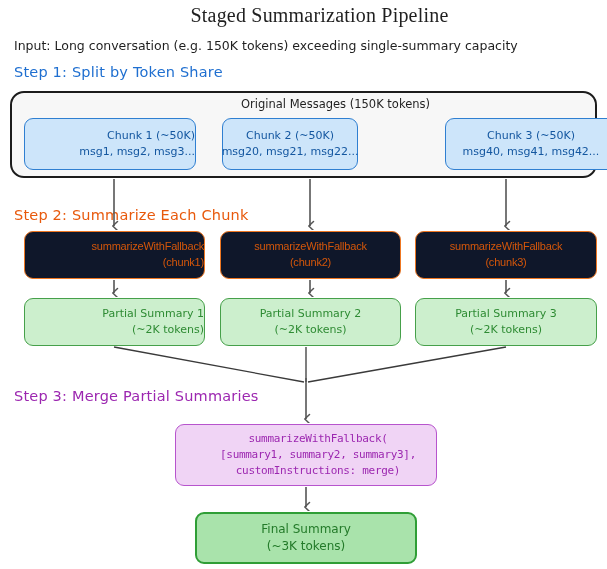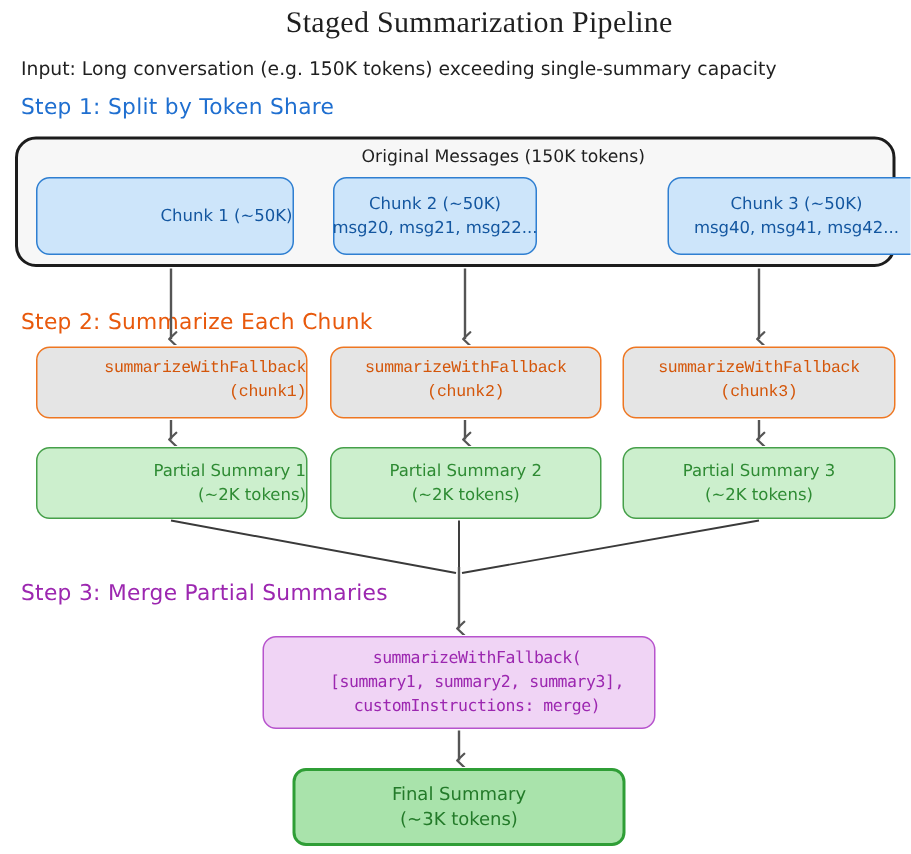--- a/index.html
+++ b/index.html
@@ -94,26 +94,26 @@
   .node .ln { display: block; white-space: nowrap; }
 
   .node.chunk {
     background: #cde5fa;
     border: 1.6px solid #2f7fd1;
     color: #1457a0;
     font-size: 11px;
     height: 52px;
   }
   .node.fn {
-    background: #e5e5e5;
+    background: #0f172a;
     border: 1.8px solid #ee7722;
     color: #d4560a;
     font-size: 11px;
     height: 48px;
-    font-family: Liberation Mono, monospace;
+    font-family: Liberation Sans, sans-serif;
   }
   .node.fn .ln { letter-spacing: -0.2px; }
   .node.partial {
     background: #ccefcd;
     border: 1.8px solid #46a04a;
     color: #2e8b33;
     font-size: 11px;
     height: 48px;
   }
   .node.merge {
@@ -161,20 +161,21 @@
   <div class="step-label" id="step1-label">Step 1: Split by Token Share</div>
   <div class="step-label" id="step2-label">Step 2: Summarize Each Chunk</div>
   <div class="step-label" id="step3-label">Step 3: Merge Partial Summaries</div>
 
   <div class="outer-group">
     <div class="group-title">Original Messages (150K tokens)</div>
   </div>
 
   <div class="node chunk col1 row-chunk">
     <span class="ln">Chunk 1 (~50K)</span>
+    <span class="ln">msg1, msg2, msg3...</span>
   </div>
   <div class="node chunk col2 row-chunk">
     <span class="ln">Chunk 2 (~50K)</span>
     <span class="ln">msg20, msg21, msg22...</span>
   </div>
   <div class="node chunk col3 row-chunk">
     <span class="ln">Chunk 3 (~50K)</span>
     <span class="ln">msg40, msg41, msg42...</span>
   </div>
 

